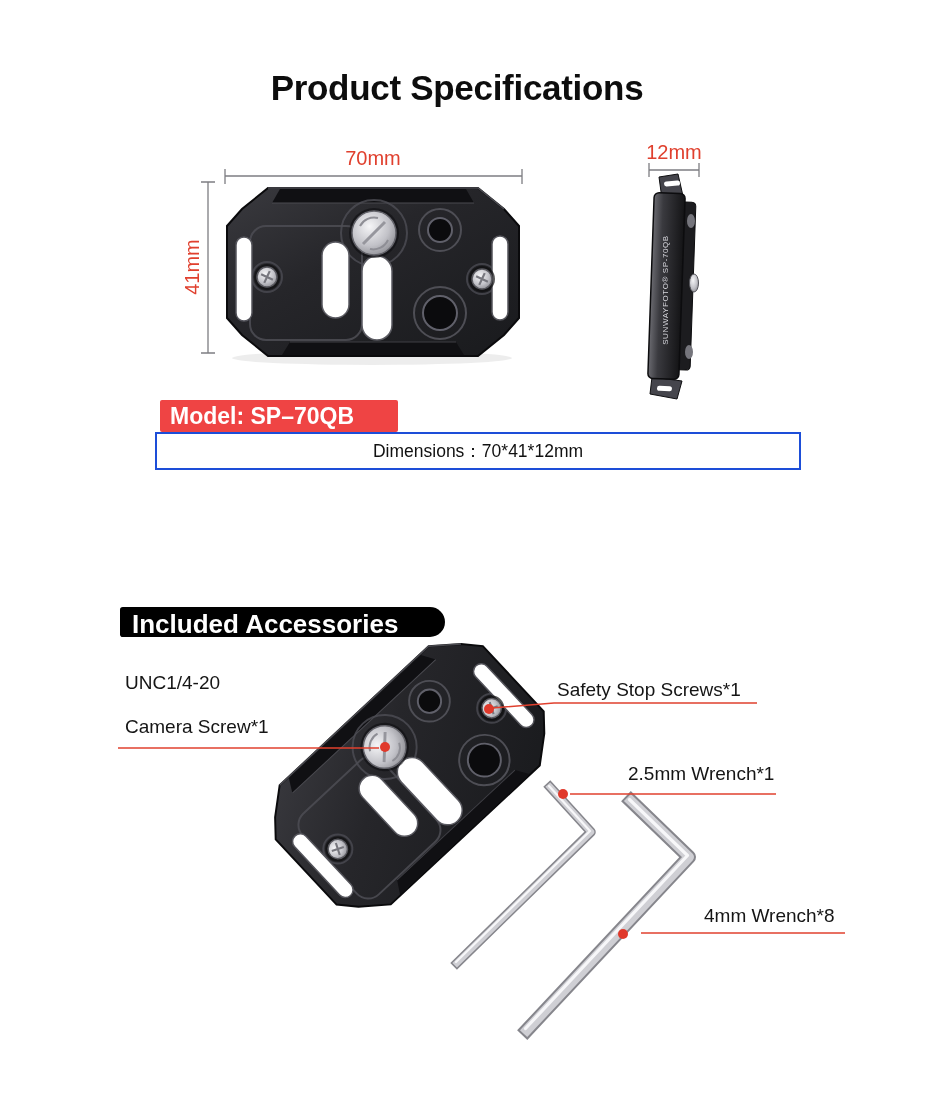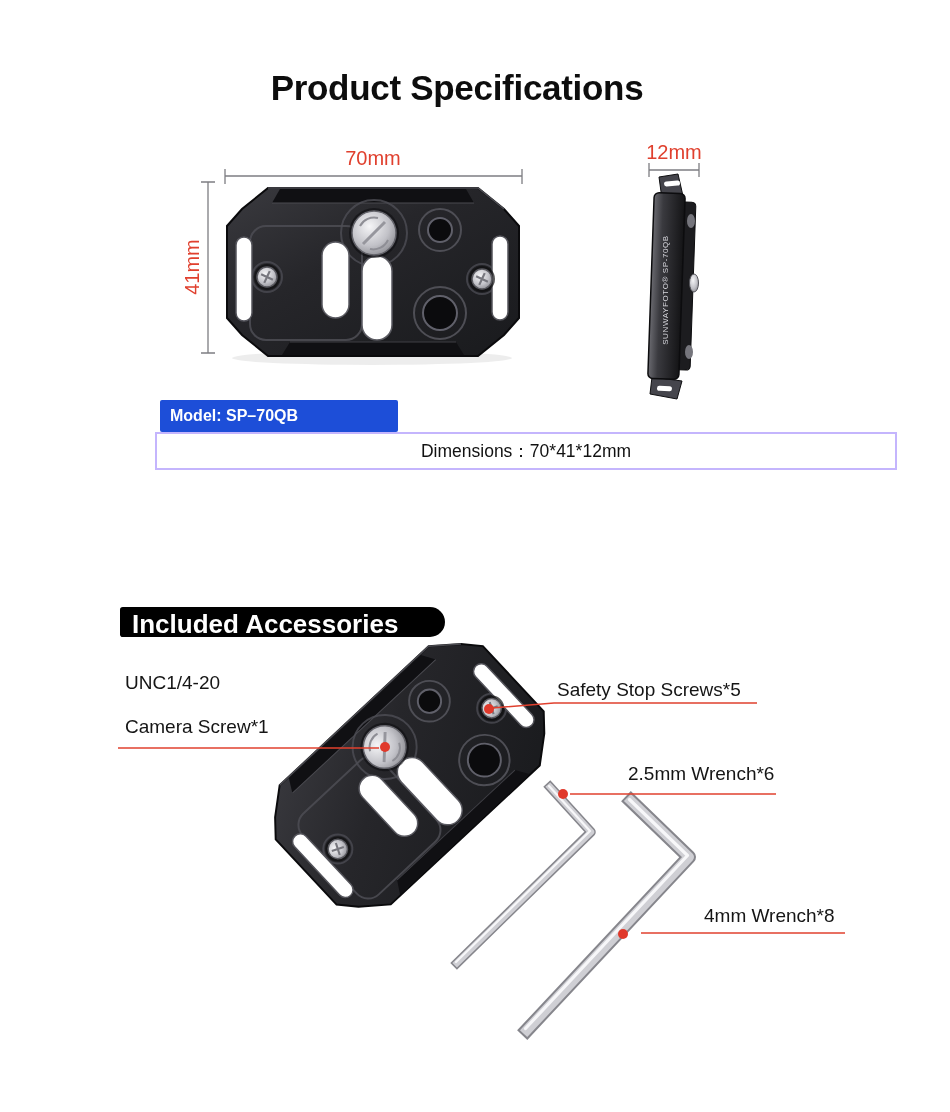--- a/index.html
+++ b/index.html
@@ -12,26 +12,26 @@
   .page-title{
     left:-18px;top:68px;width:950px;text-align:center;
     font-size:35px;font-weight:bold;letter-spacing:-0.3px;color:#0d0d0d;
   }
   .art{left:0;top:0;width:950px;height:1112px;pointer-events:none;}
   .dim-label{color:#e0402e;font-size:20px;white-space:nowrap;text-align:center;}
   .dim-w{left:323px;top:147px;width:100px;}
   .dim-h{left:162px;top:254px;width:64px;height:26px;transform:rotate(-90deg);}
   .dim-d{left:634px;top:141px;width:80px;}
   .model-box{
-    left:160px;top:400px;width:238px;height:32px;background:#1d4ed8;
-    color:#fff;font-size:16px;font-weight:bold;line-height:32px;
+    left:160px;top:400px;width:238px;height:32px;background:#ef4444;
+    color:#fff;font-size:23px;font-weight:bold;line-height:32px;
     padding-left:10px;box-sizing:border-box;border-radius:2px;white-space:nowrap;
   }
   .spec-table{
-    left:155px;top:432px;width:742px;height:38px;border:2px solid #c4b5fd;
+    left:155px;top:432px;width:646px;height:38px;border:2px solid #1d4ed8;
     box-sizing:border-box;display:flex;background:#fff;
   }
   .spec-cell{
     flex:1;display:flex;align-items:center;justify-content:center;
     font-size:17.5px;color:#111;white-space:nowrap;
   }
   .spec-cell + .spec-cell{border-left:2px solid #161616;}
   .acc-box{
     left:120px;top:607px;width:325px;height:30px;background:#000;
     border-radius:3px 16px 16px 3px;color:#fff;font-size:26px;font-weight:bold;
@@ -165,17 +165,17 @@
   <div class="abs model-box">Model: SP–70QB</div>
 
   <div class="abs spec-table">
     <div class="spec-cell">Dimensions：70*41*12mm</div>
   </div>
 
   <div class="abs acc-box">Included Accessories</div>
 
   <div class="abs callout co-unc1">UNC1/4-20</div>
   <div class="abs callout co-unc2">Camera Screw*1</div>
-  <div class="abs callout co-safety">Safety Stop Screws*5</div>
-  <div class="abs callout co-w25">2.5mm Wrench*6</div>
+  <div class="abs callout co-safety">Safety Stop Screws*1</div>
+  <div class="abs callout co-w25">2.5mm Wrench*1</div>
   <div class="abs callout co-w4">4mm Wrench*8</div>
 
 </div>
 
 </body></html>

